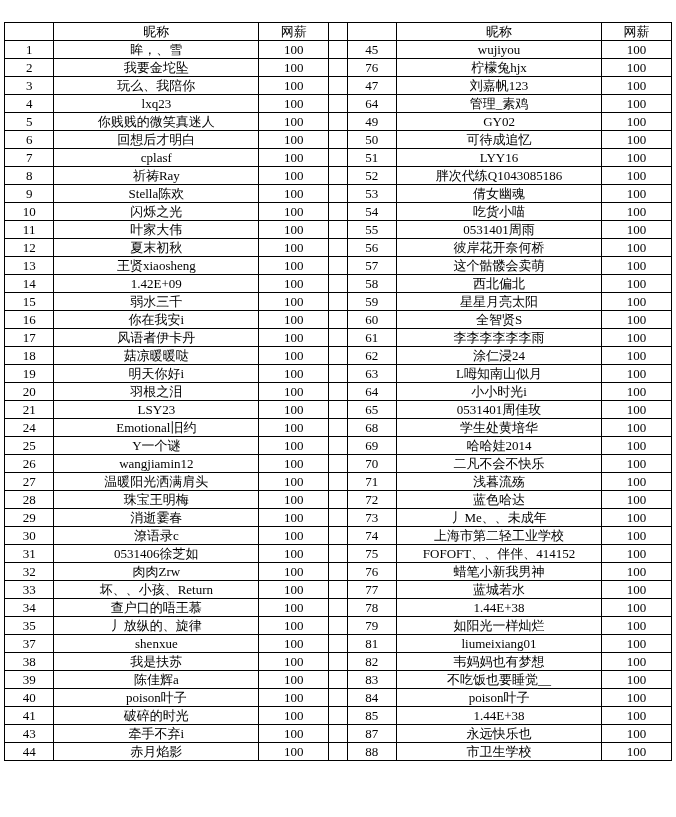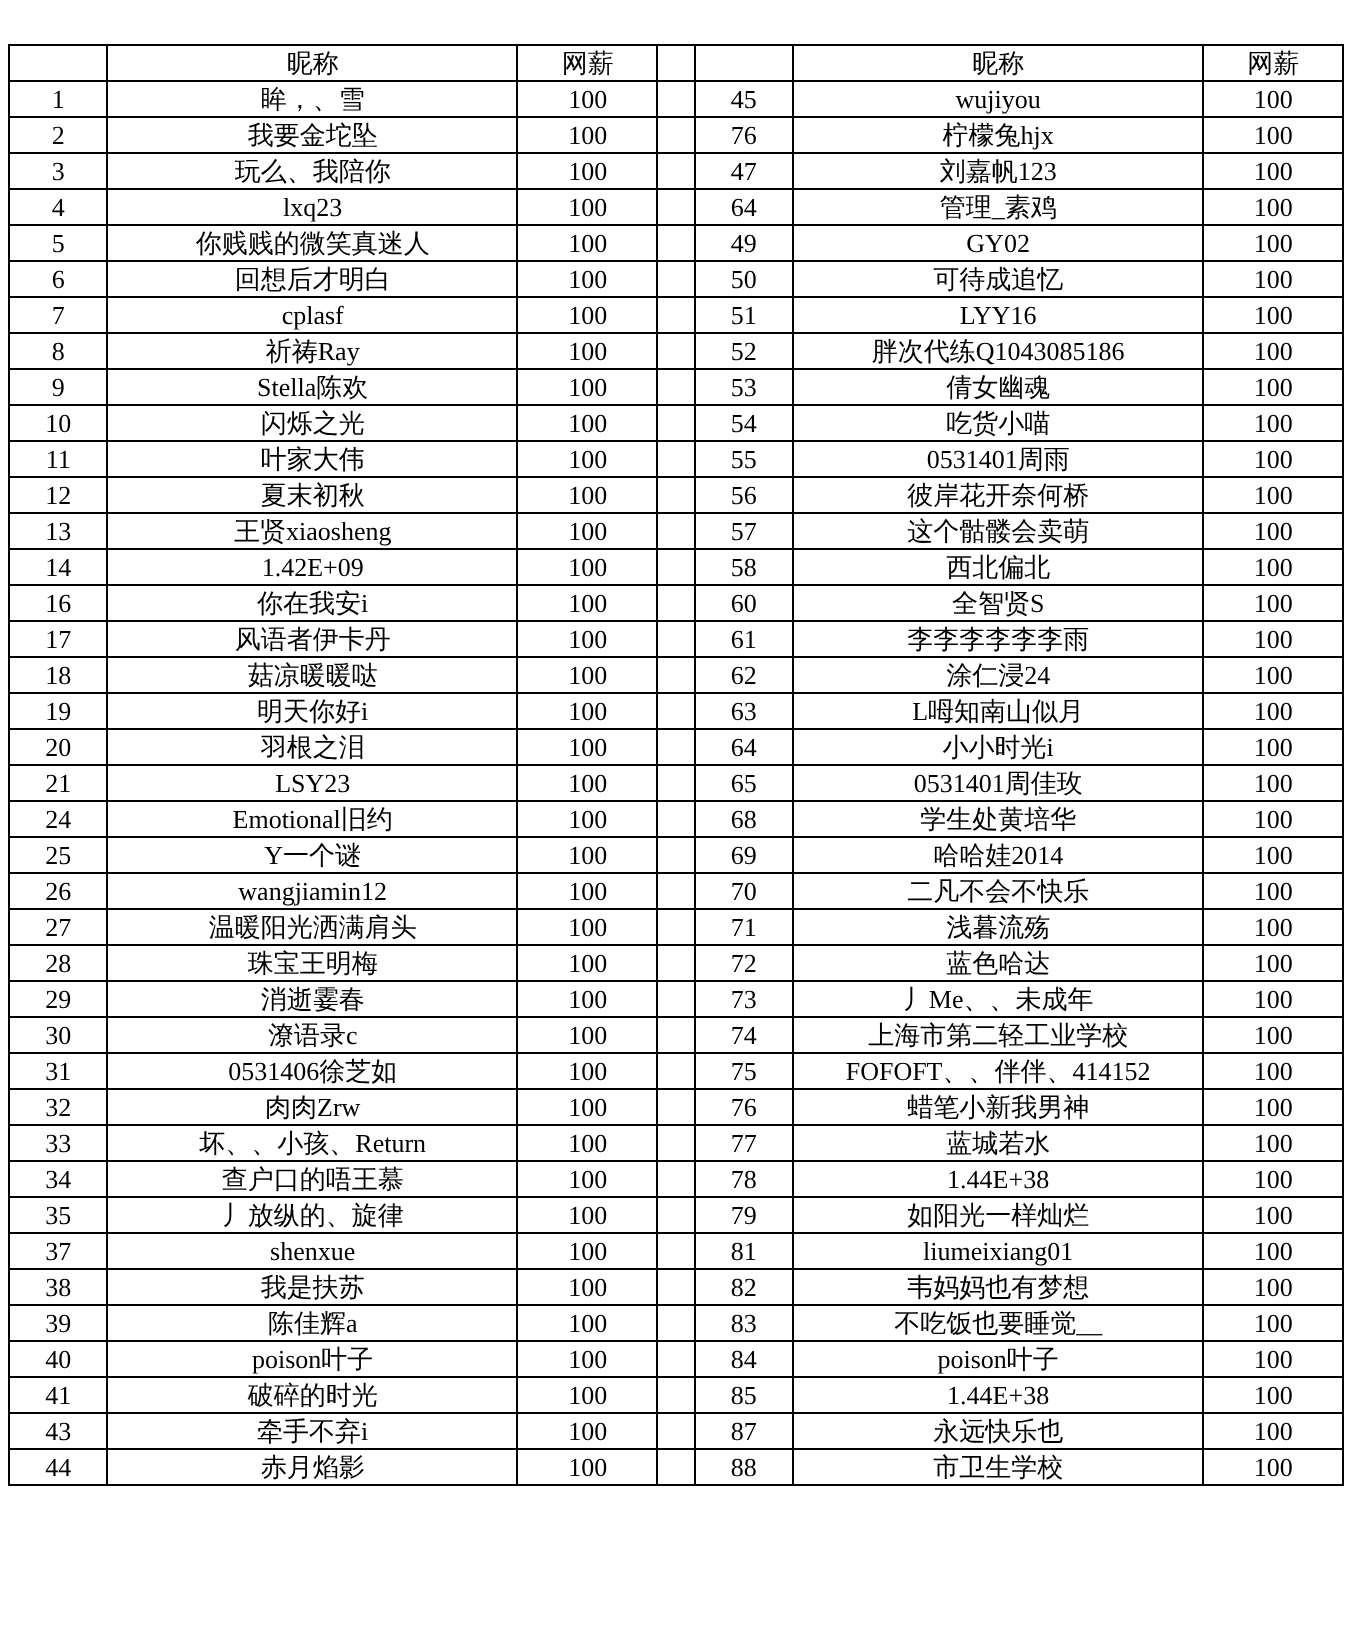--- a/index.html
+++ b/index.html
@@ -206,20 +206,29 @@
         <tr>
           <td class="idx">14</td>
           <td class="name">1.42E+09</td>
           <td class="pay">100</td>
           <td class="gap"></td>
           <td class="idx">58</td>
           <td class="name">西北偏北</td>
           <td class="pay">100</td>
         </tr>
         <tr>
+          <td class="idx">15</td>
+          <td class="name">弱水三千</td>
+          <td class="pay">100</td>
+          <td class="gap"></td>
+          <td class="idx">59</td>
+          <td class="name">星星月亮太阳</td>
+          <td class="pay">100</td>
+        </tr>
+        <tr>
           <td class="idx">16</td>
           <td class="name">你在我安i</td>
           <td class="pay">100</td>
           <td class="gap"></td>
           <td class="idx">60</td>
           <td class="name">全智贤S</td>
           <td class="pay">100</td>
         </tr>
         <tr>
           <td class="idx">17</td>

